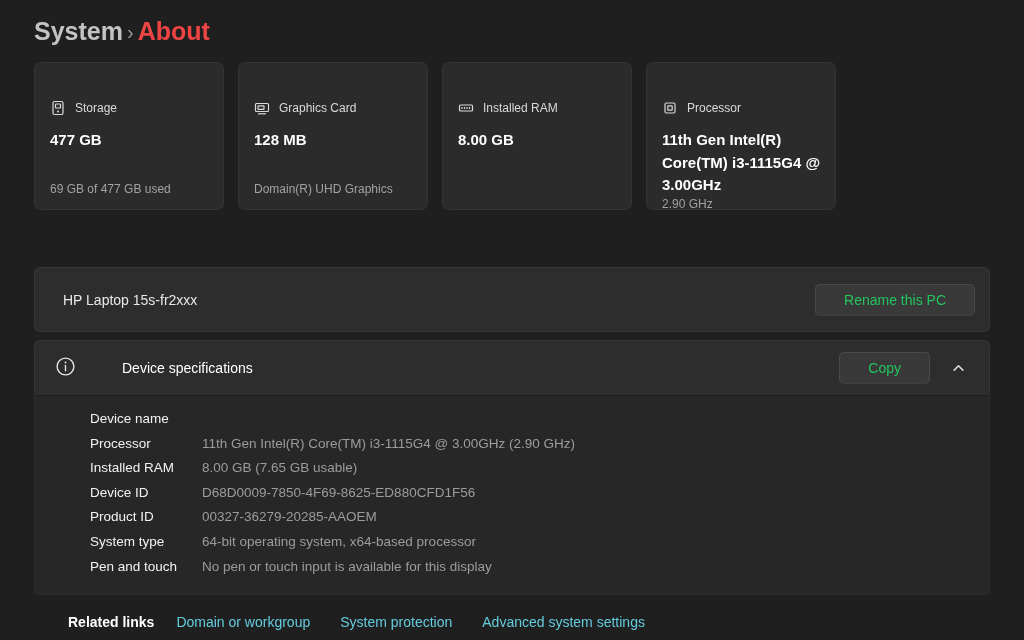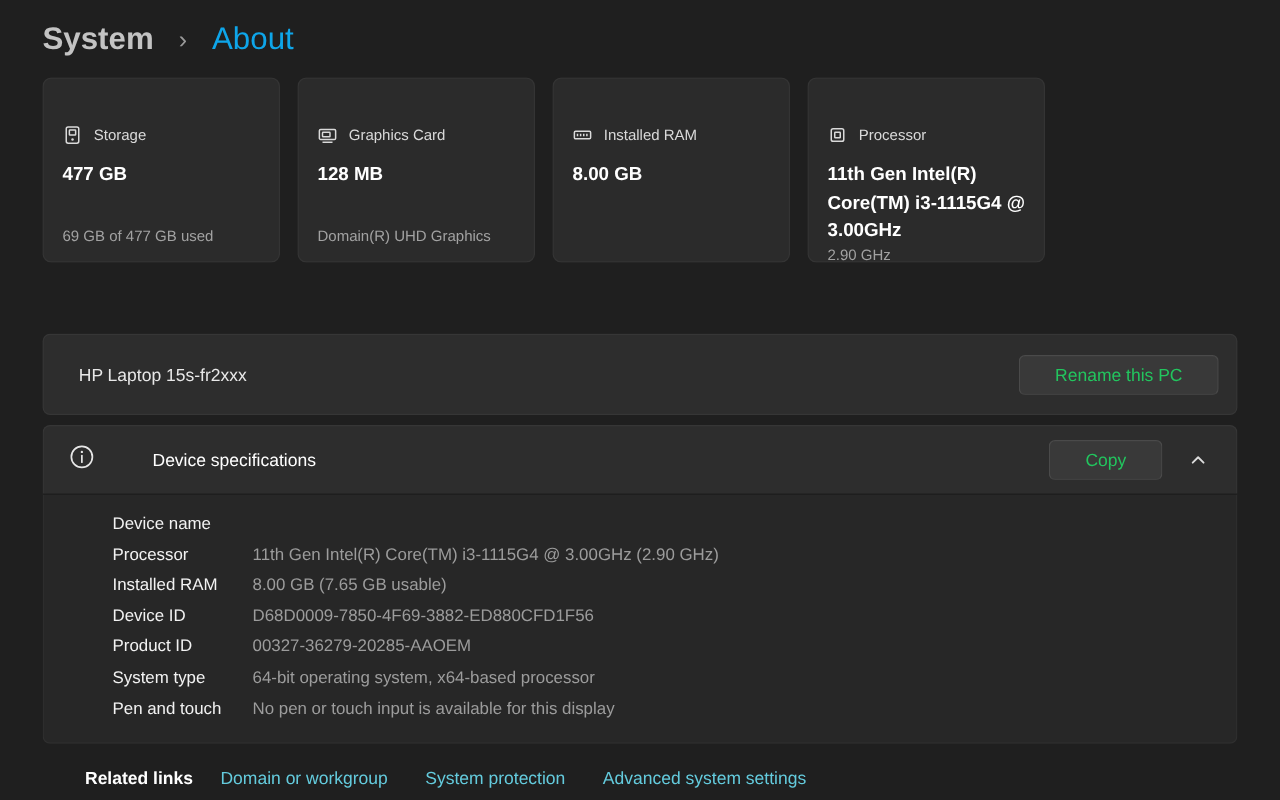--- a/index.html
+++ b/index.html
@@ -6,24 +6,24 @@
   html, body { width: 1024px; height: 640px; }
   body {
     background: #1f1f1f;
     font-family: "Liberation Sans", sans-serif;
     color: #fff;
     overflow: hidden;
   }
   .page { padding: 10px 34px 0 34px; width: 1024px; }
 
   
-  .breadcrumb { display: flex; align-items: center; gap: 20px; height: 42px; }
+  .breadcrumb { display: flex; align-items: center; gap: 4px; height: 42px; }
   .crumb-parent { font-size: 25px; font-weight: 700; color: #c3c3c3; cursor: pointer; }
   .crumb-sep { font-size: 20px; color: #9a9a9a; padding-top: 2px; }
-  .crumb-current { font-size: 25px; font-weight: 400; color: #0ea5e9; }
+  .crumb-current { font-size: 25px; font-weight: 700; color: #ef4444; }
 
   
   .cards { display: flex; gap: 14px; margin-top: 10px; }
   .card {
     width: 190px; height: 148px;
     background: #2b2b2b;
     border: 1px solid rgba(255,255,255,0.045);
     border-radius: 7px;
     padding: 13px 15px 13px 15px;
     display: flex; flex-direction: column;
@@ -196,21 +196,21 @@
       <div class="spec-row">
         <span class="spec-label">Processor</span>
         <span class="spec-value">11th Gen Intel(R) Core(TM) i3-1115G4 @ 3.00GHz (2.90 GHz)</span>
       </div>
       <div class="spec-row">
         <span class="spec-label">Installed RAM</span>
         <span class="spec-value">8.00 GB (7.65 GB usable)</span>
       </div>
       <div class="spec-row">
         <span class="spec-label">Device ID</span>
-        <span class="spec-value">D68D0009-7850-4F69-3882-ED880CFD1F56</span>
+        <span class="spec-value">D68D0009-7850-4F69-8625-ED880CFD1F56</span>
       </div>
       <div class="spec-row">
         <span class="spec-label">Product ID</span>
         <span class="spec-value">00327-36279-20285-AAOEM</span>
       </div>
       <div class="spec-row">
         <span class="spec-label">System type</span>
         <span class="spec-value">64-bit operating system, x64-based processor</span>
       </div>
       <div class="spec-row">

